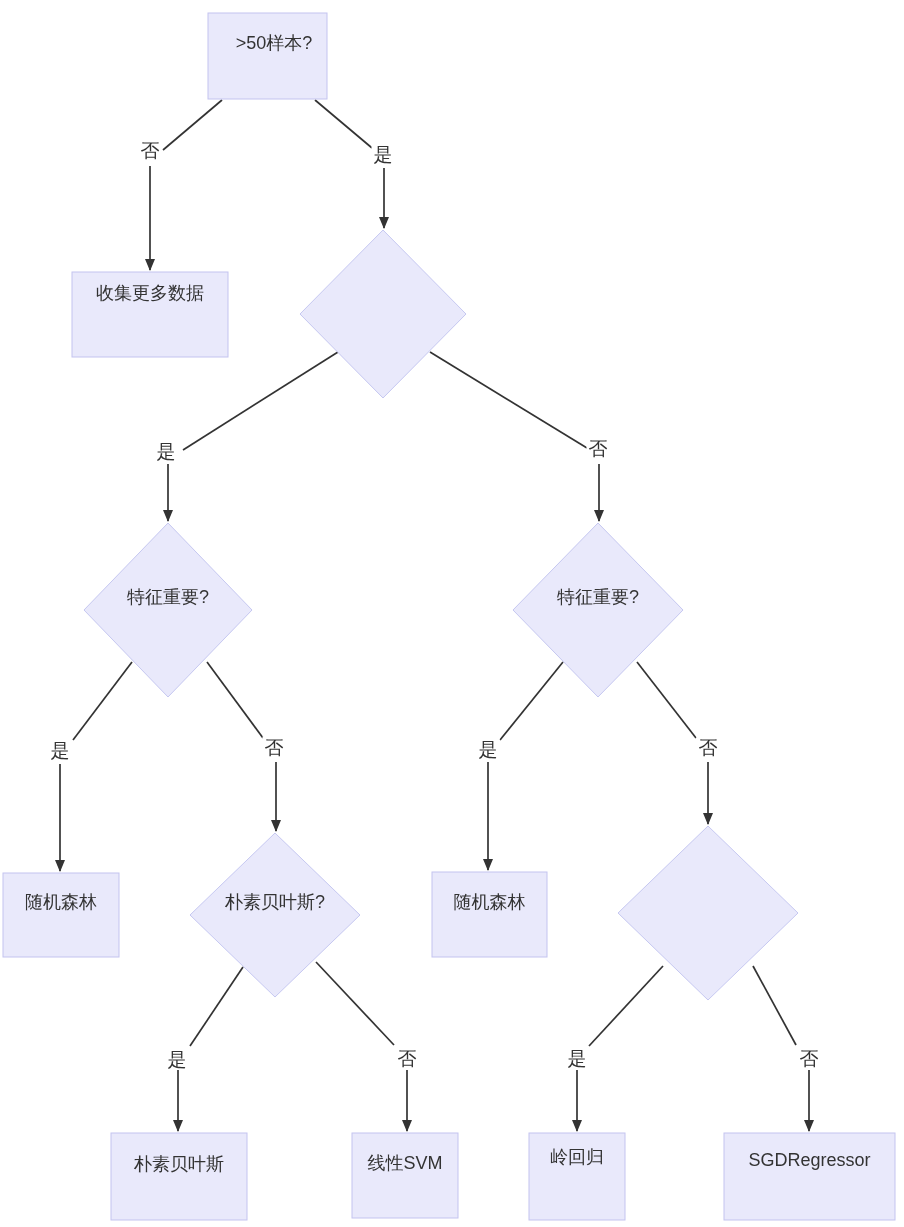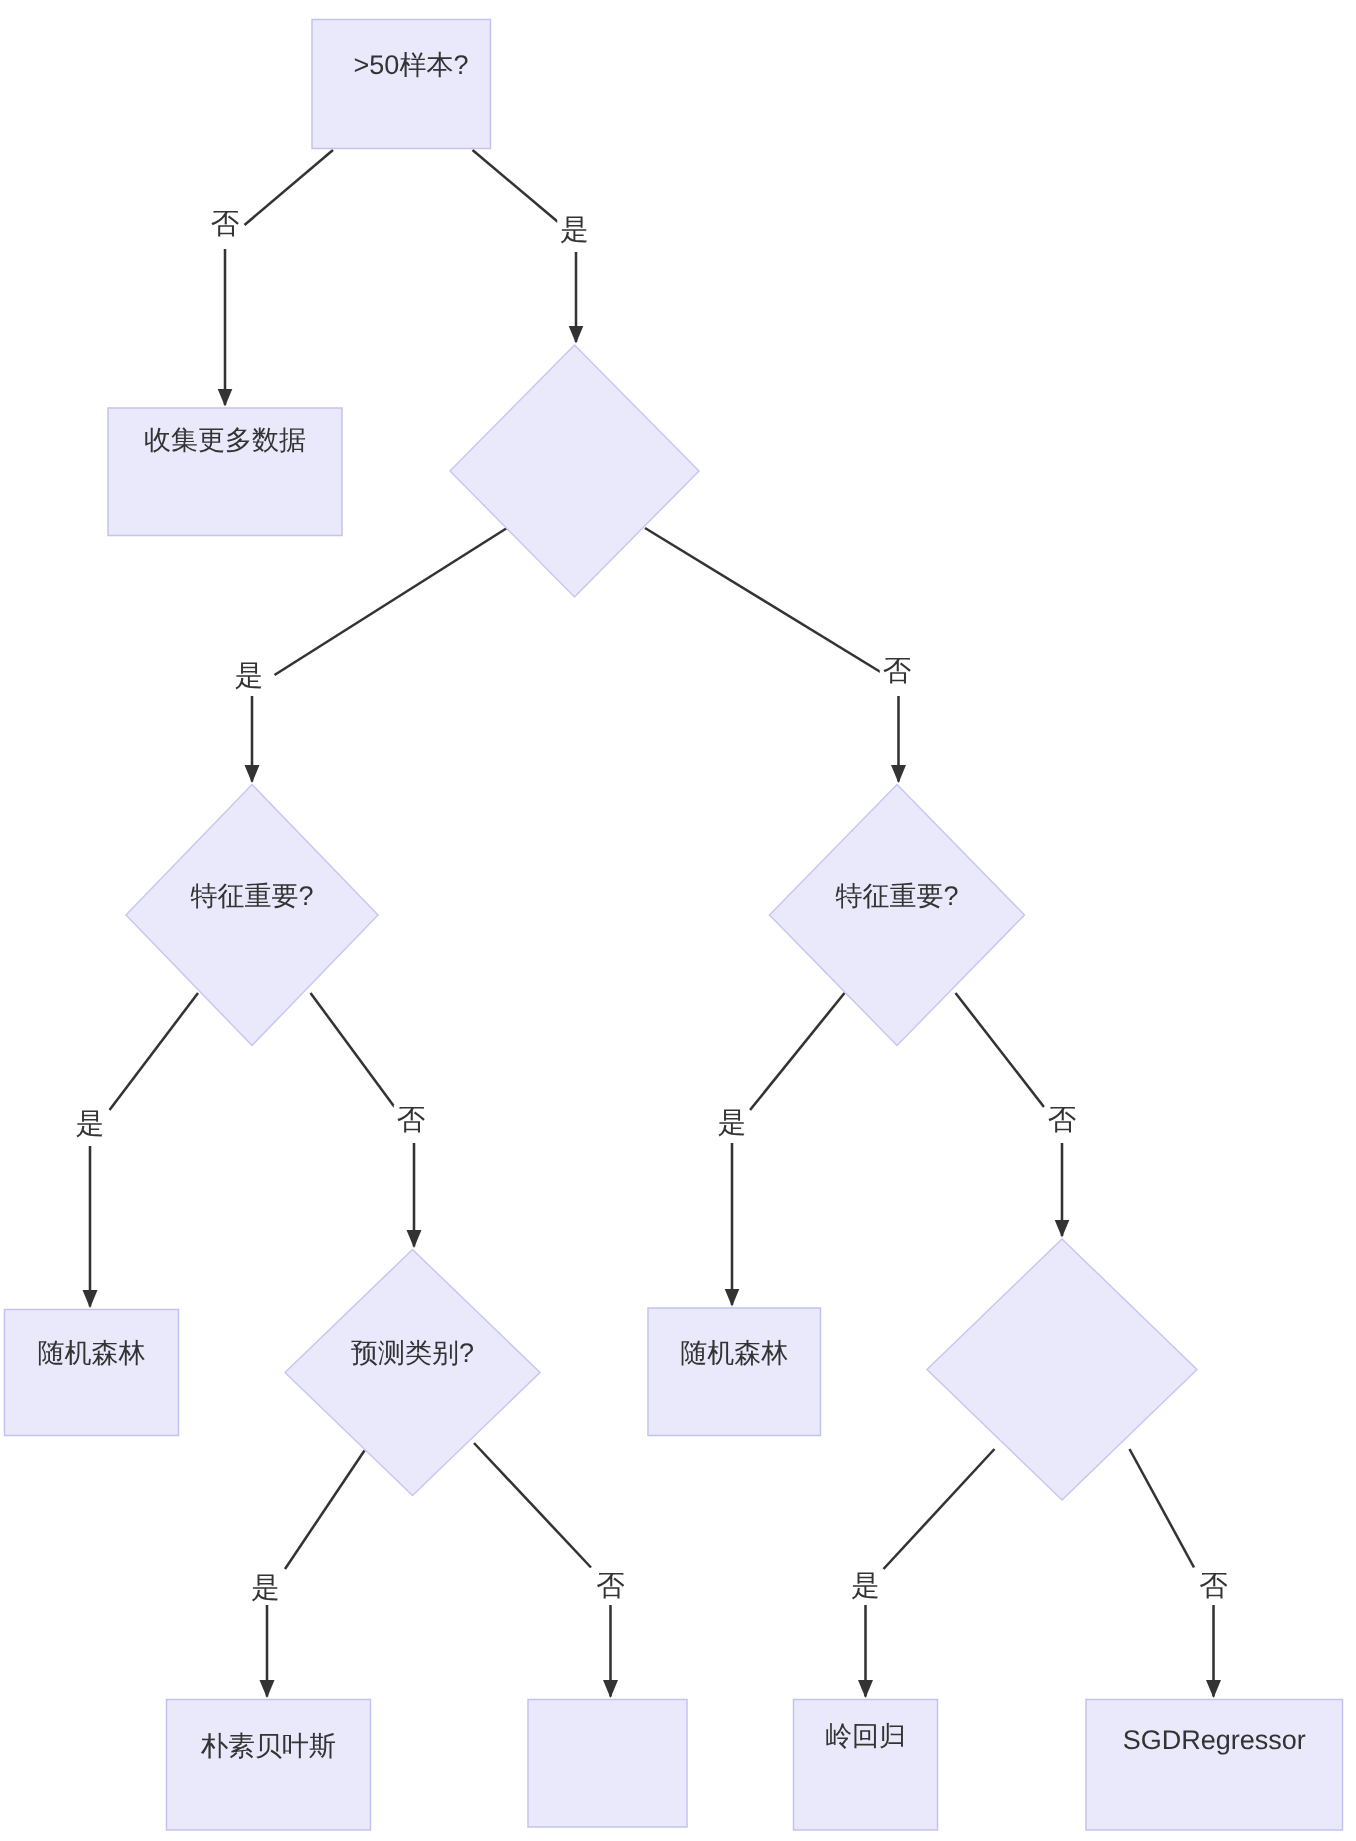--- a/index.html
+++ b/index.html
@@ -117,23 +117,24 @@
     <rect class="shape-rect" x="352" y="1133" width="106" height="85"></rect>
     <rect class="shape-rect" x="529" y="1133" width="96" height="87"></rect>
     <rect class="shape-rect" x="724" y="1133" width="171" height="87"></rect>
   </svg>
 
   <div class="node-label" style="left:208px; top:13px; width:132px; height:86px;">&gt;50样本?</div>
   <div class="node-label" style="left:72px; top:272px; width:156px; height:68px;">收集更多数据</div>
   <div class="node-label" style="left:84px; top:523px; width:168px; height:174px;">特征重要?</div>
   <div class="node-label" style="left:513px; top:523px; width:170px; height:174px;">特征重要?</div>
   <div class="node-label" style="left:3px; top:873px; width:116px; height:84px;">随机森林</div>
-  <div class="node-label" style="left:190px; top:833px; width:170px; height:164px;">预测类别?</div>
+  <div class="node-label" style="left:190px; top:833px; width:170px; height:164px;">朴素贝叶斯?</div>
   <div class="node-label" style="left:432px; top:872px; width:115px; height:85px;">随机森林</div>
   <div class="node-label" style="left:111px; top:1133px; width:136px; height:87px;">朴素贝叶斯</div>
+  <div class="node-label" style="left:352px; top:1133px; width:106px; height:85px;">线性SVM</div>
   <div class="node-label" style="left:529px; top:1133px; width:96px; height:74px;">岭回归</div>
   <div class="node-label" style="left:724px; top:1133px; width:171px; height:80px;">SGDRegressor</div>
 
   <div class="edge-label" style="left:150px; top:150px;">否</div>
   <div class="edge-label" style="left:383px; top:154px;">是</div>
   <div class="edge-label" style="left:166px; top:451px;">是</div>
   <div class="edge-label" style="left:598px; top:448px;">否</div>
   <div class="edge-label" style="left:60px; top:750px;">是</div>
   <div class="edge-label" style="left:274px; top:747px;">否</div>
   <div class="edge-label" style="left:488px; top:749px;">是</div>

